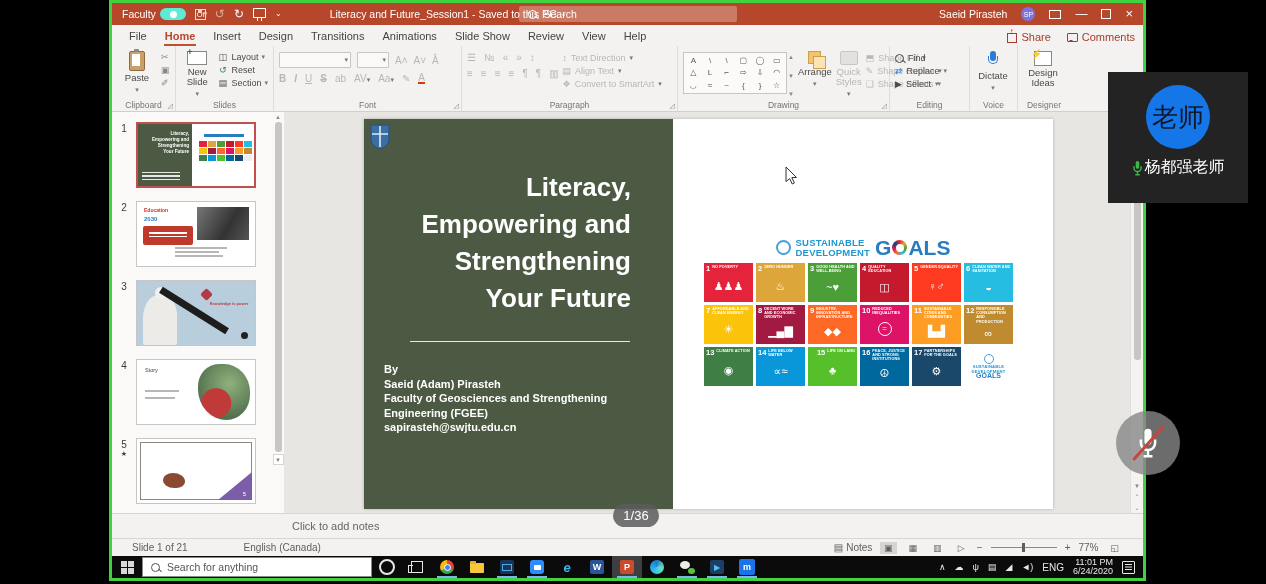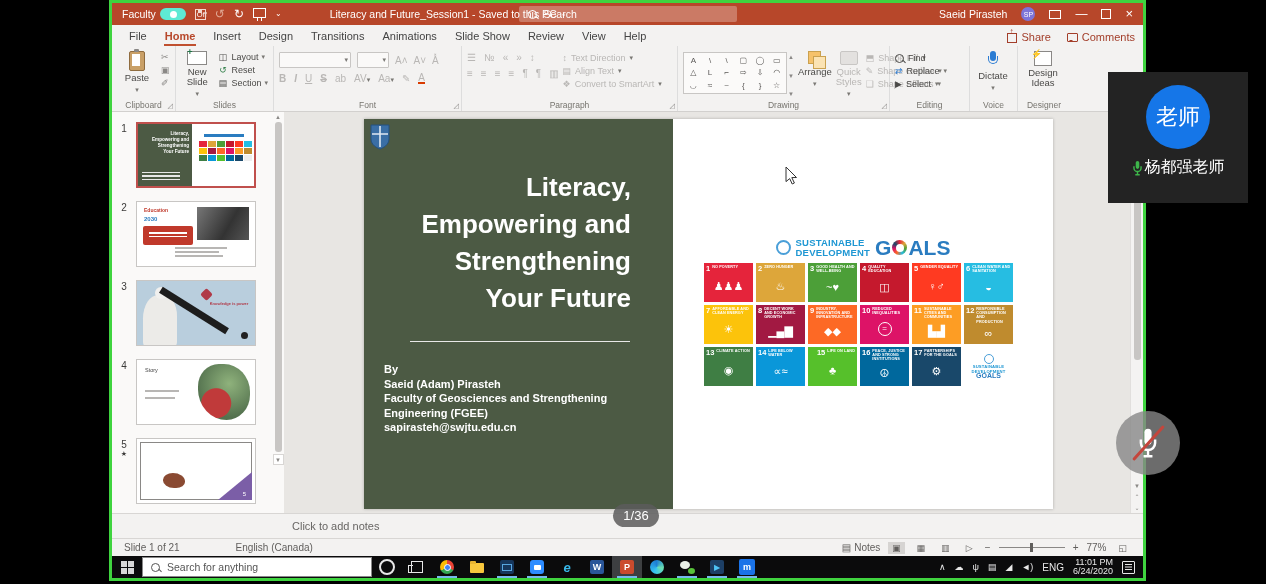--- a/index.html
+++ b/index.html
@@ -154,21 +154,21 @@
   .sdg-ic.eq{width:12px;height:12px;border:1.4px solid #fff;border-radius:50%;font-size:8px;line-height:9px;display:flex;align-items:center;justify-content:center}
   .sdg-logo-tile{background:#fff;display:flex;flex-direction:column;align-items:center;justify-content:center;line-height:4.6px}
   .sdg-logo-tile .r{width:8px;height:8px;border:1.4px solid #4a9fd8;border-radius:50%;margin-bottom:1px}
   .sdg-logo-tile b{font-size:4.2px;color:#1f97d3;letter-spacing:.2px}
   .sdg-logo-tile em{font-style:normal;font-size:7px;font-weight:bold;color:#2a7cc0}
   .esb{position:absolute;right:0;top:0;bottom:0;width:12px;background:#f4f3f2;border-left:1px solid #e1dfdd;display:flex;flex-direction:column;align-items:center;font-size:6px;color:#8a8886}
   .esb-thumb{width:7px;background:#c8c6c4;border-radius:3px;flex:1;margin:2px 0 120px}
   .esb-b{width:10px;height:11px;display:flex;align-items:center;justify-content:center}
   
   .notes{height:24px;background:#f3f2f1;border-top:1px solid #d8d6d4;display:flex;align-items:center;padding-left:180px;font-size:11px;color:#68666402;color:#686664;flex:none}
-  .statusbar{height:17px;background:#f3f2f1;border-top:1px solid #d8d6d4;display:flex;align-items:center;font-size:10px;color:#605e5c;flex:none;padding:0 12px}
+  .statusbar{height:17px;background:#f3f2f1;border-top:1px solid #d8d6d4;display:flex;align-items:center;font-size:10px;color:#605e5c;flex:none;padding:0 20px}
   .sb-lang{margin-left:56px}
   .sb-right{margin-left:auto;display:flex;align-items:center;gap:8px}
   .sb-notes{display:flex;align-items:center;gap:3px}
   .viewbtn{padding:1px 4px;font-size:9px}
   .viewbtn.active{background:#d6d4d2}
   .zline{width:66px;height:1px;background:#8a8886;position:relative}
   .zthumb{position:absolute;left:47%;top:-4px;width:3px;height:9px;background:#605e5c}
   
   .taskbar{height:22px;background:#0b0b0c;display:flex;align-items:center;flex:none;color:#e8e8e8}
   .tb-slot{width:30px;height:22px;display:flex;align-items:center;justify-content:center;position:relative;flex:none}
@@ -199,21 +199,21 @@
   .classin{width:16px;height:16px;background:#1a73e8;border-radius:2px;color:#fff;font-size:9px;font-weight:bold;display:flex;align-items:center;justify-content:center}
   .tray{margin-left:auto;display:flex;align-items:center;gap:9px;padding-right:8px;font-size:10px;color:#e8e8e8}
   .tray .g{font-size:9px}
   .clock{text-align:right;font-size:9px;line-height:9.5px}
   .notif{width:11px;height:11px;border:1.3px solid #e8e8e8;border-radius:1px;position:relative}
   .notif::after{content:"";position:absolute;left:2px;top:2px;right:2px;height:1px;background:#e8e8e8;box-shadow:0 2.5px 0 #e8e8e8,0 5px 0 #e8e8e8}
   
   .slidecounter{position:absolute;left:613px;top:504px;width:46px;height:23px;border-radius:12px;background:rgba(92,92,92,.85);
     color:#fff;font-size:13px;display:flex;align-items:center;justify-content:center;z-index:40}
   .teacher{position:absolute;left:1108px;top:72px;width:140px;height:131px;background:#232323;z-index:50;display:flex;flex-direction:column;align-items:center}
-  .tcircle{width:64px;height:64px;border-radius:50%;background:#1576e8;color:#ffffff;font-size:22px;display:flex;align-items:center;justify-content:center;margin-top:13px}
+  .tcircle{width:64px;height:64px;border-radius:50%;background:#1576e8;color:#0f172a;font-size:26px;display:flex;align-items:center;justify-content:center;margin-top:13px}
   .tname{margin-top:8px;color:#fff;font-size:16px;display:flex;align-items:center;gap:2px;white-space:nowrap}
   .micmuted{position:absolute;left:1116px;top:411px;width:64px;height:64px;border-radius:50%;background:rgba(135,135,135,.8);z-index:45;display:flex;align-items:center;justify-content:center}
   .slash{position:absolute;width:3px;height:46px;background:#c4463c;transform:rotate(42deg);border-radius:2px}
   .cursor{position:absolute;left:785px;top:166px;z-index:60}
 </style>
 </head>
 <body>
 
 <div class="share">
 

